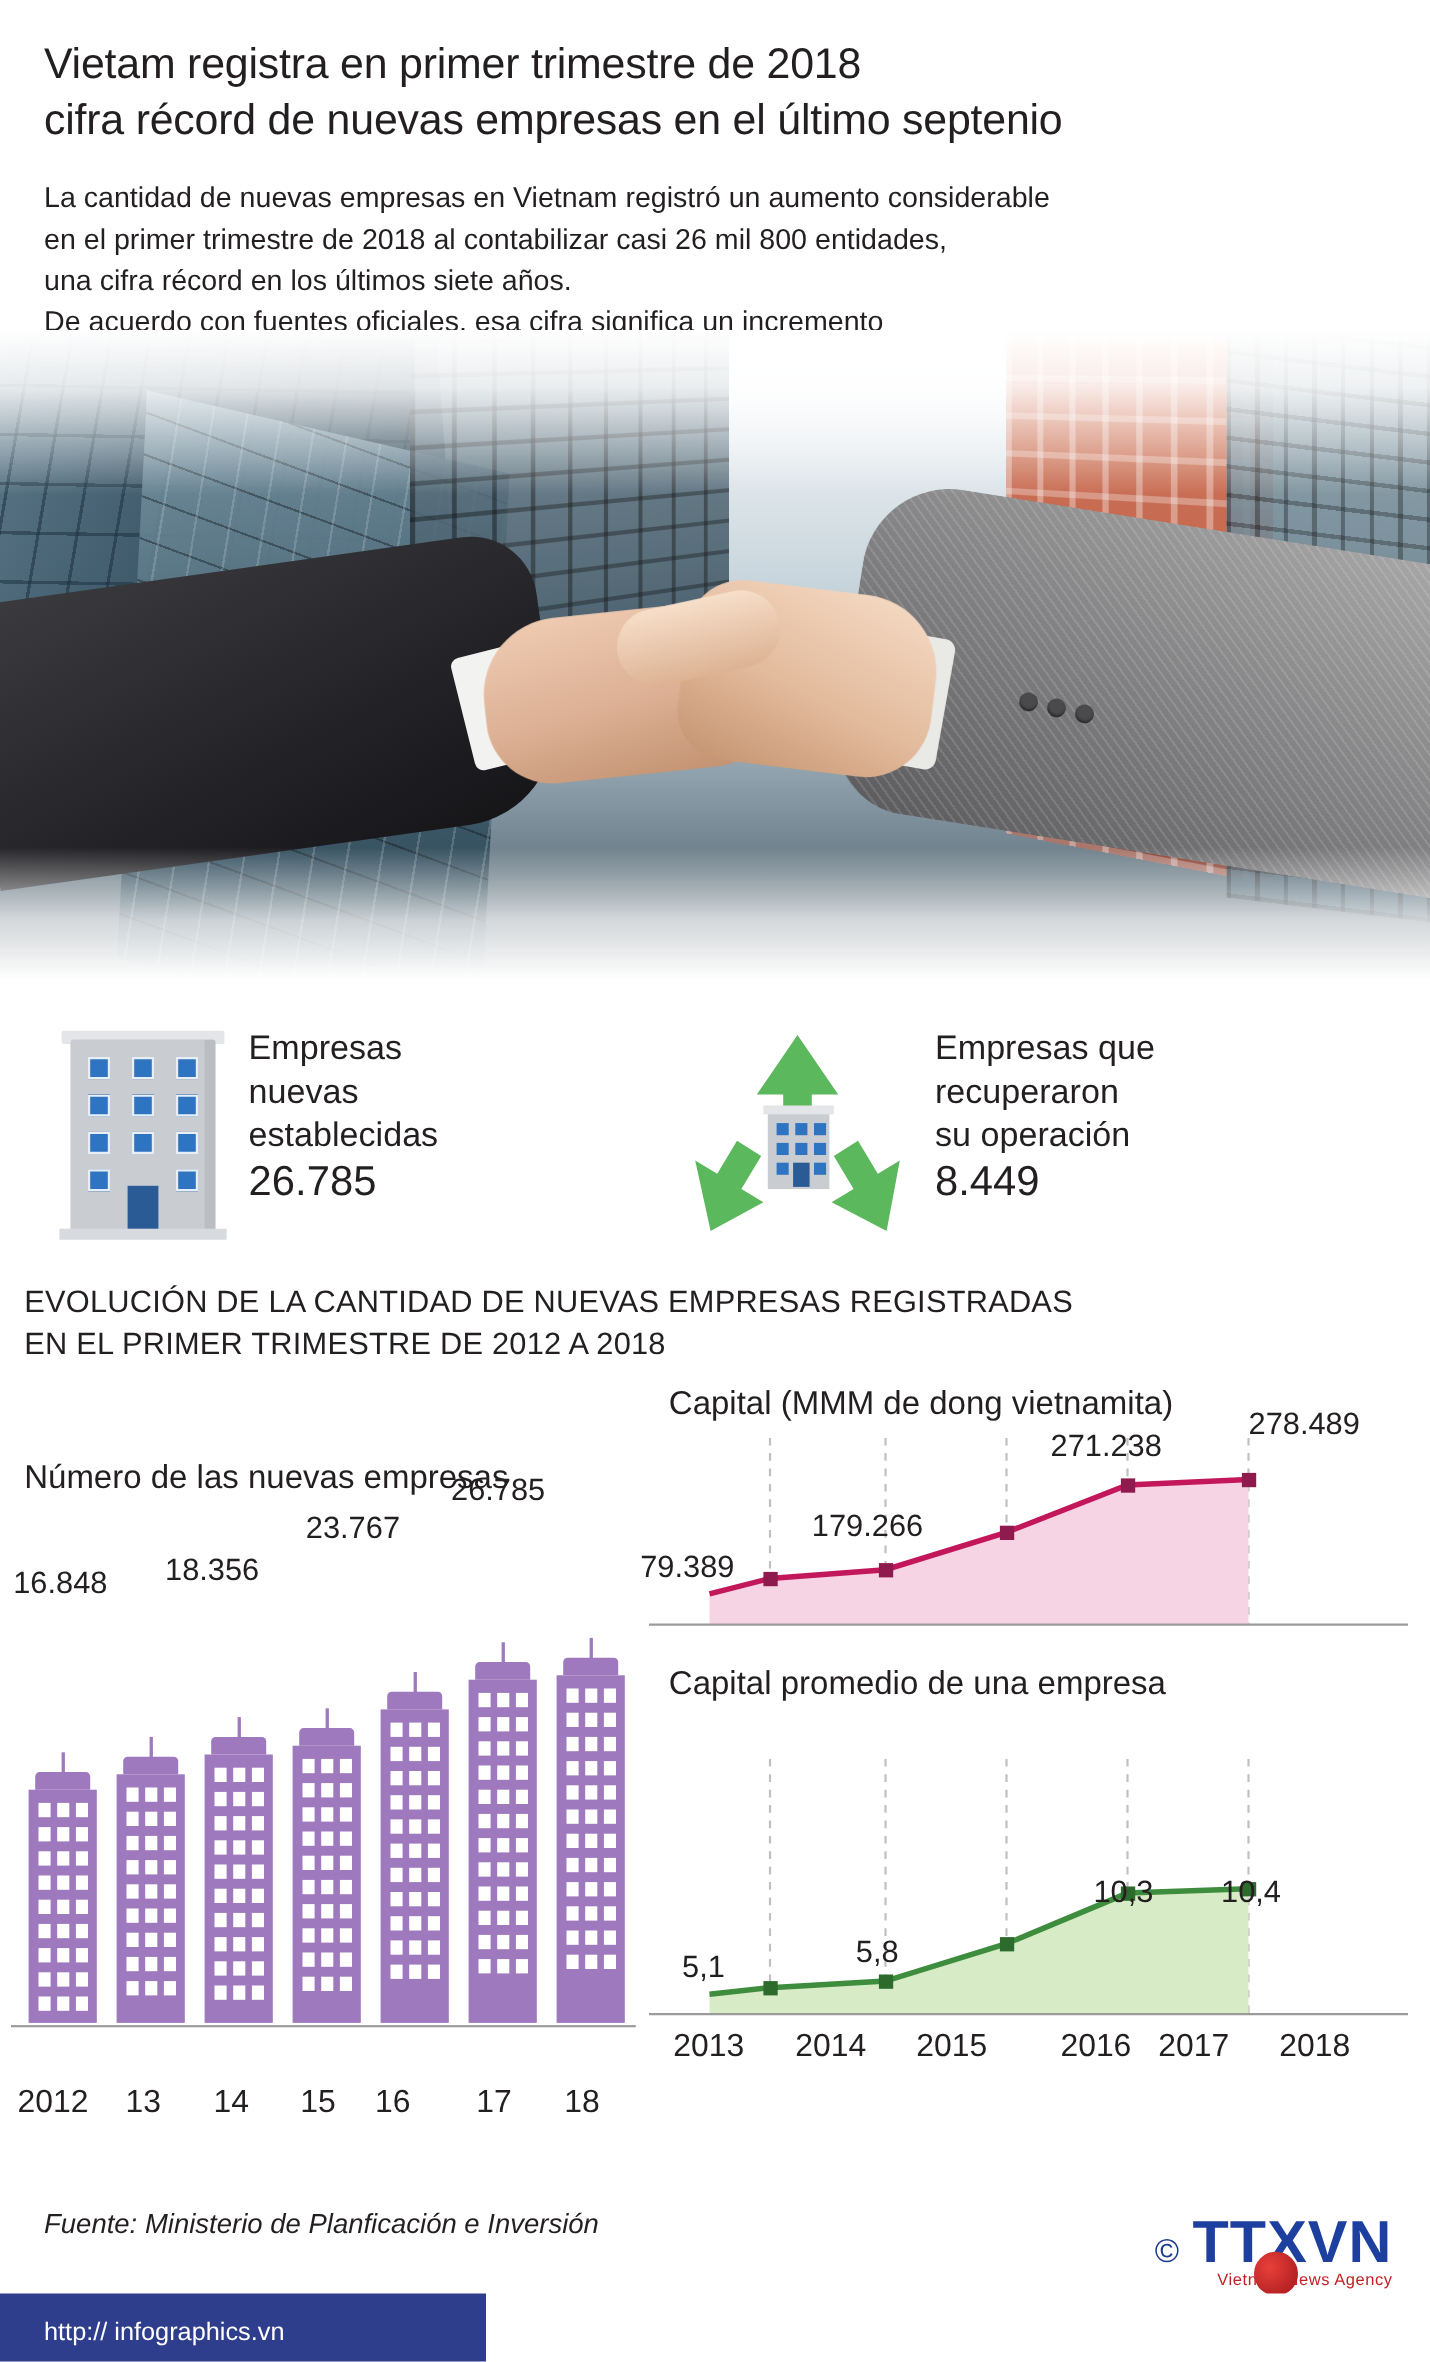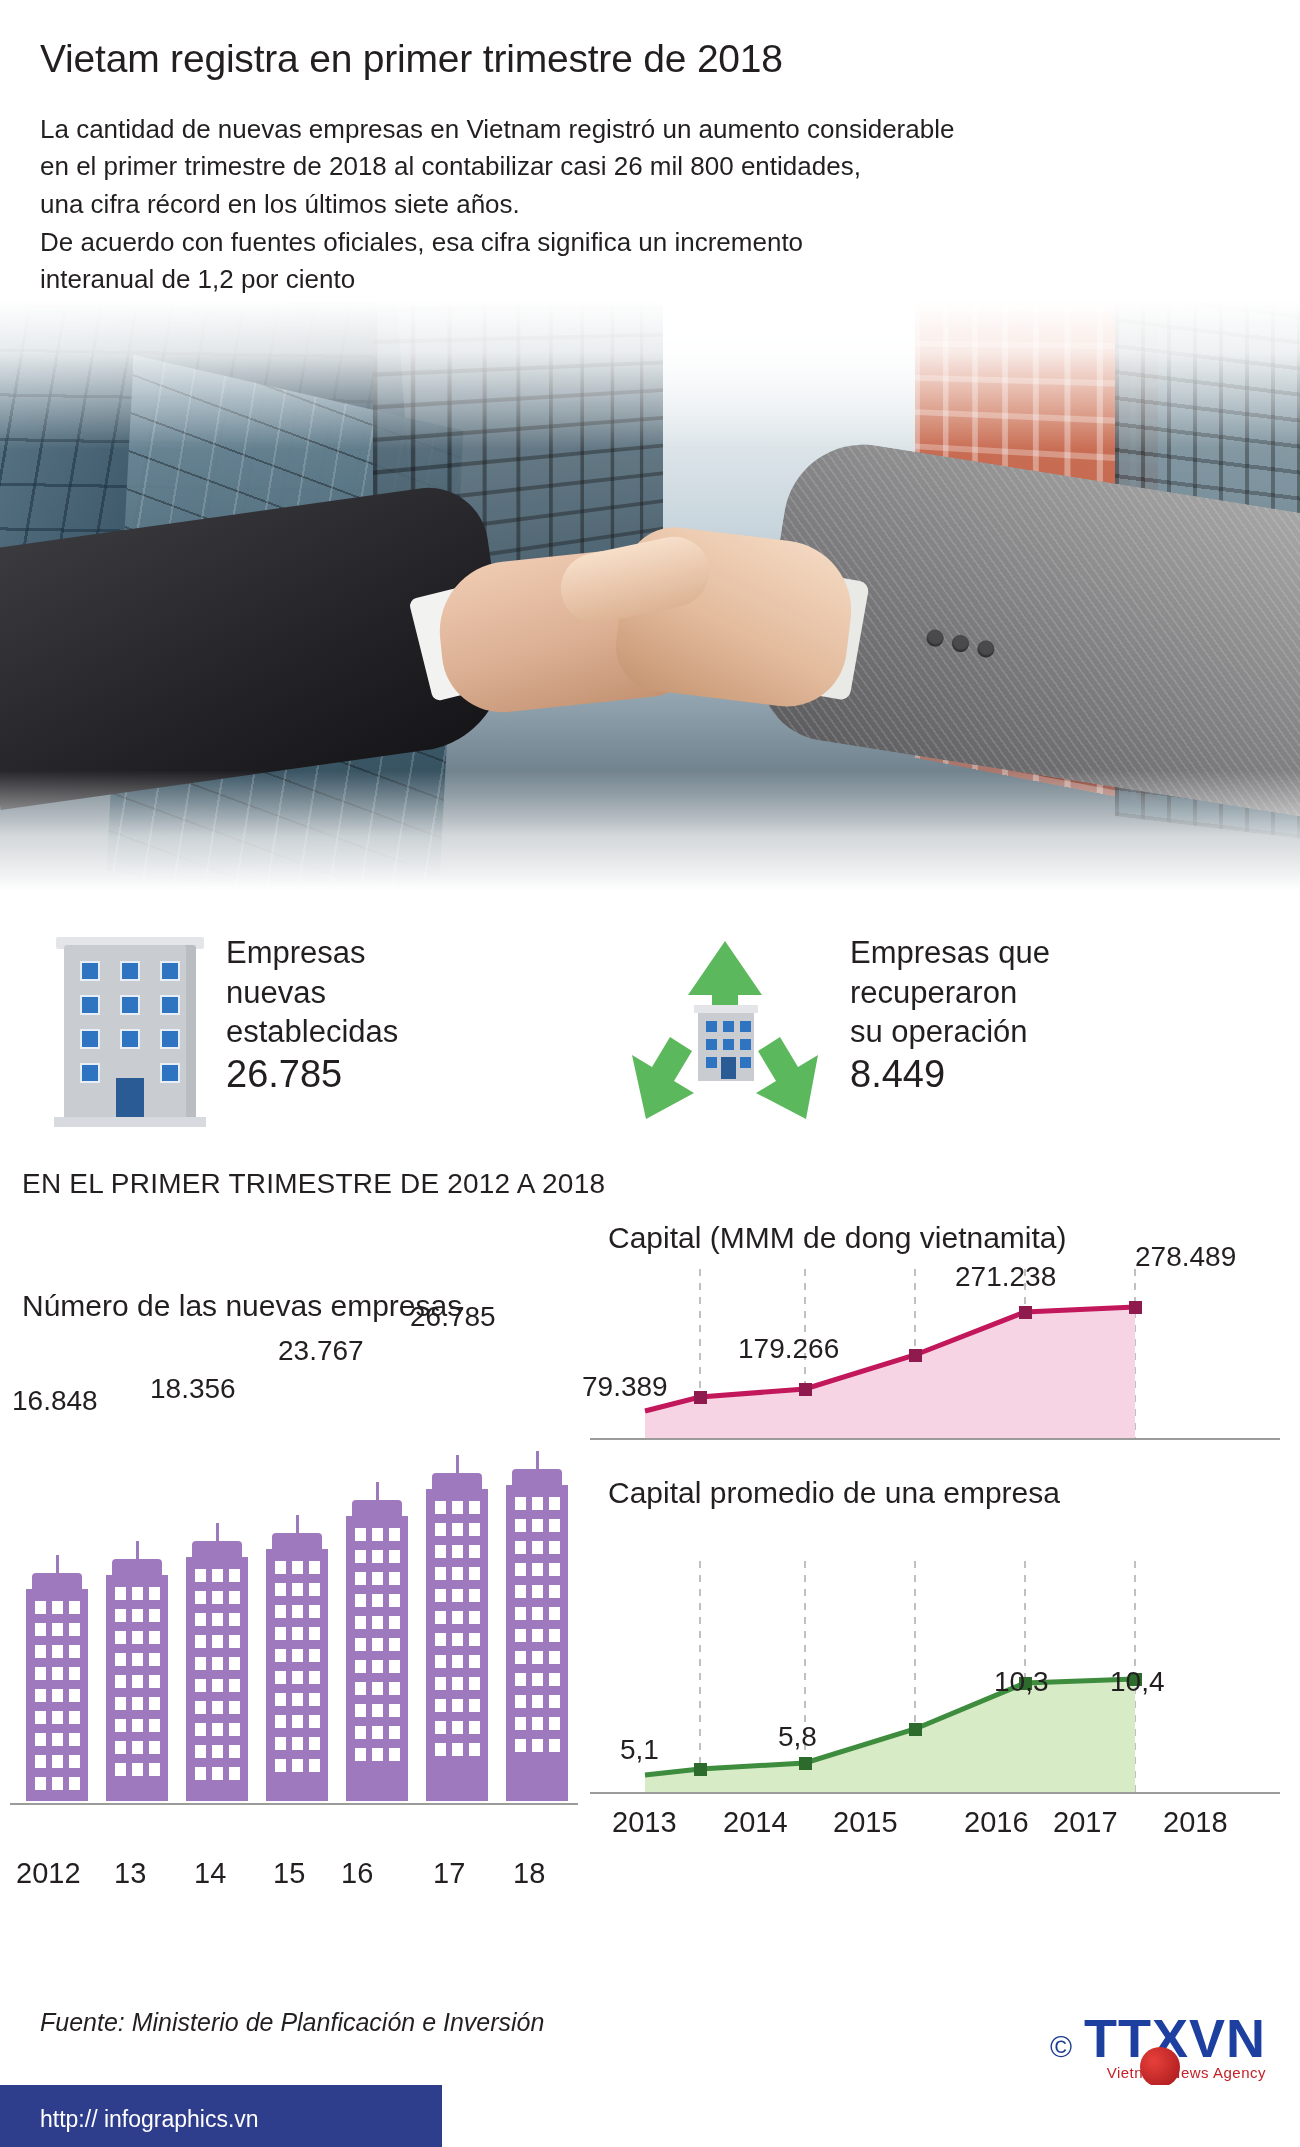--- a/index.html
+++ b/index.html
@@ -208,20 +208,21 @@
   .ttxvn .logo-sub { font-size: 15px; color:#c32026; letter-spacing: .5px; text-align: right; }
   .ttxvn .globe { position:absolute; right: 86px; bottom: -6px; width: 40px; height: 40px; border-radius: 50%;
      background: radial-gradient(circle at 35% 35%, #e8403a, #a3161b); }
 </style>
 </head>
 <body>
 
 <div class="header">
   <h1 class="title">
     <div>Vietam registra en primer trimestre de 2018</div>
+    <div>cifra récord de nuevas empresas en el último septenio</div>
   </h1>
   <div class="intro">
     <div>La cantidad de nuevas empresas en Vietnam registró un aumento considerable</div>
     <div>en el primer trimestre de 2018 al contabilizar casi 26 mil 800 entidades,</div>
     <div>una cifra récord en los últimos siete años.</div>
     <div>De acuerdo con fuentes oficiales, esa cifra significa un incremento</div>
     <div>interanual de 1,2 por ciento</div>
   </div>
 </div>
 
@@ -307,20 +308,21 @@
         <div>su operación</div>
         <div class="act-num">8.449</div>
       </div>
     </div>
 
   </div>
 </div>
 
 <div class="block-evo">
   <div class="sec-head">
+    <div>EVOLUCIÓN DE LA CANTIDAD DE NUEVAS EMPRESAS REGISTRADAS</div>
     <div>EN EL PRIMER TRIMESTRE DE 2012 A 2018</div>
   </div>
 
   <div class="charts">
 
     <div style="position:absolute;left:0;top:42px;width:590px;height:600px;">
       <div class="bars-title" style="position:absolute;left:22px;top:26px;">Número de las nuevas empresas</div>
 
       <div class="bar-label" style="position:absolute;left:12px;top:122px;">16.848</div>
       <div class="bar-label" style="position:absolute;left:150px;top:110px;">18.356</div>

